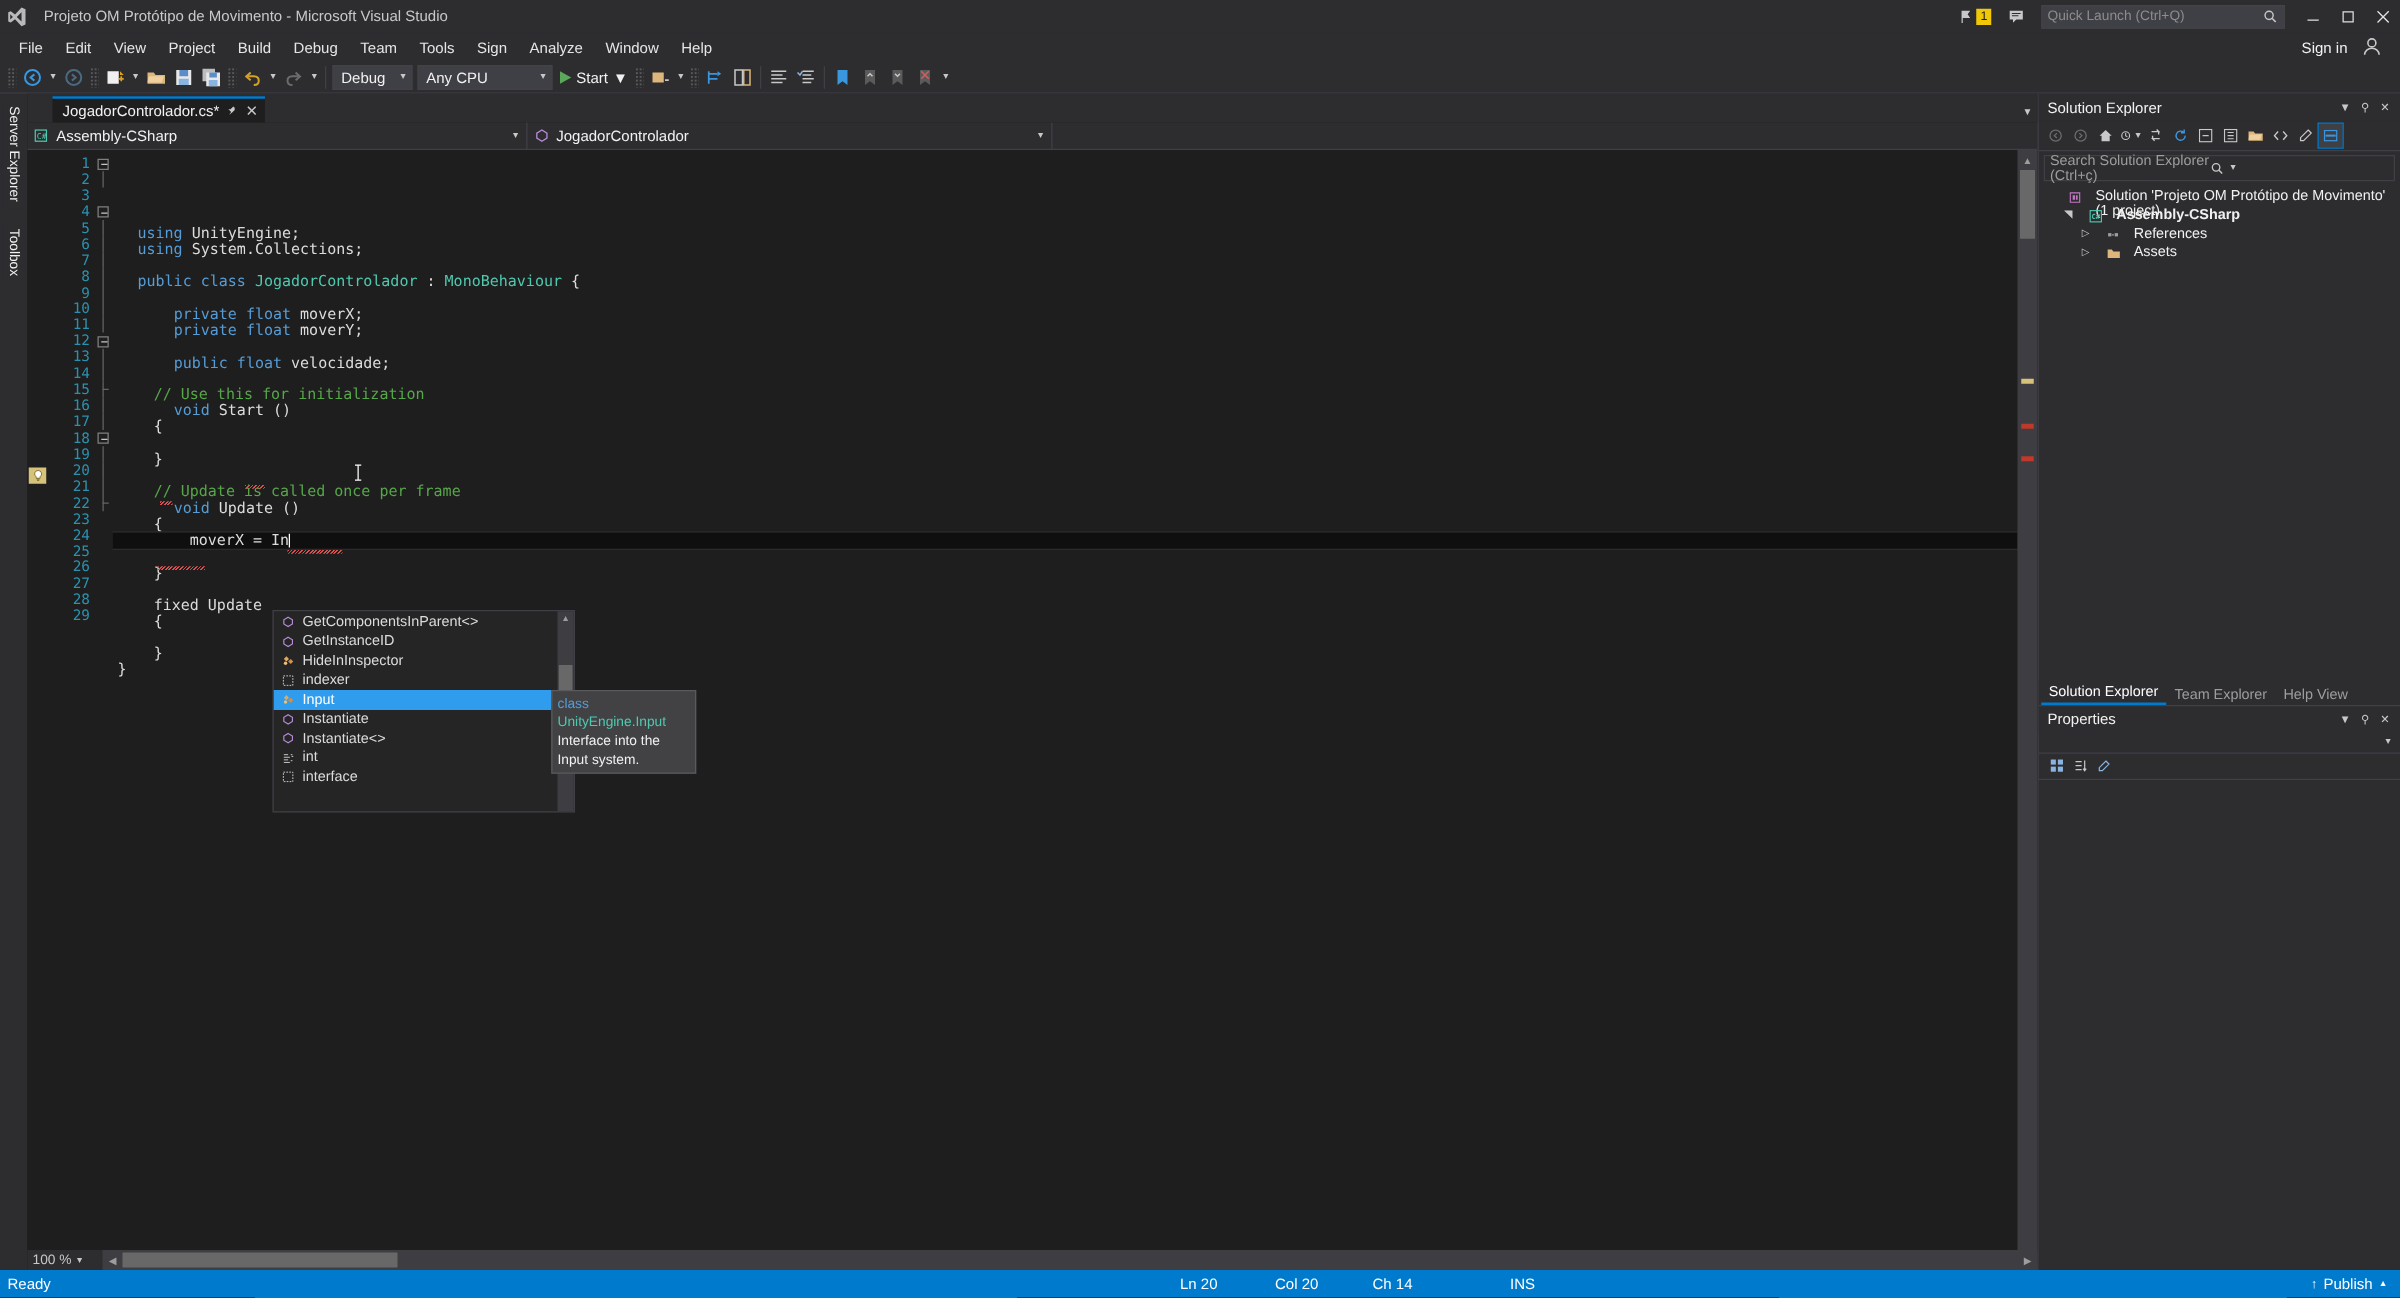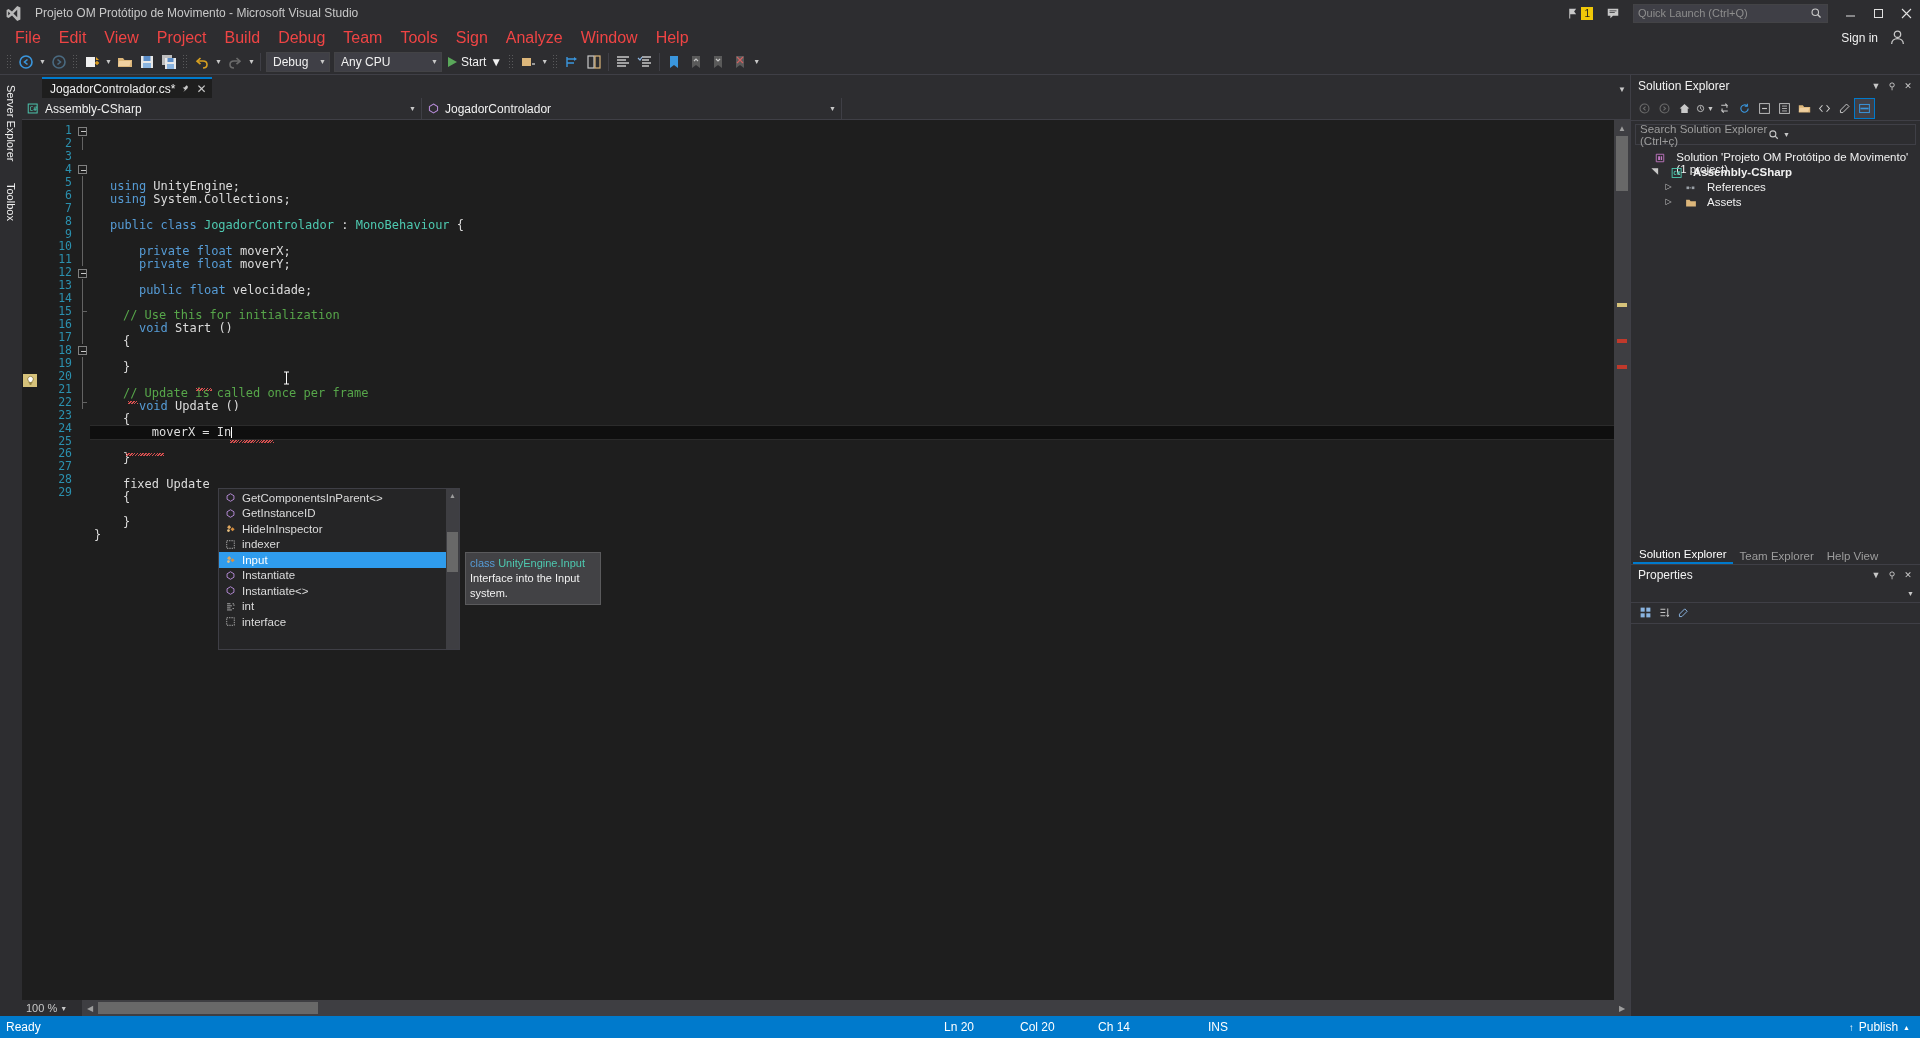--- a/index.html
+++ b/index.html
@@ -31,21 +31,21 @@
     width: 195px; height: 19px; background: #3f3f46; border: 1px solid #434346;
     display: flex; align-items: center; padding: 0 4px; margin-right: 8px;
   }
   .quick-launch span { font-size: 11px; color: #8d8d8d; flex: 1; }
   .quick-launch .ql-ico { width:13px; height:13px; color:#c8c8c8;}
   .winbtn { width: 28px; height: 26px; display:flex; align-items:center; justify-content:center; }
   .winbtn svg { width: 11px; height: 11px; }
 
   
   .menubar { height: 23px; background: #2d2d30; display:flex; align-items:center; padding-left: 6px; position:relative;}
-  .menuitem { font-size: 16px; color: #ef4444; padding: 3px 9px; cursor: default; }
+  .menuitem { font-size: 12px; color: #e5e5e5; padding: 3px 9px; cursor: default; }
   .signin { position:absolute; right: 42px; font-size: 12px; color:#f1f1f1; }
   .user-ico { position:absolute; right: 14px; width:17px; height:17px; }
 
   
   .toolbar {
     height: 26px; background: #2d2d30; display: flex; align-items: center;
     padding-left: 4px; border-bottom: 1px solid #3f3f46; flex: 0 0 26px;
   }
   .tb-grip { width: 7px; height: 16px; margin: 0 2px;
     background-image: radial-gradient(#5a5a5c 40%, transparent 41%);
@@ -141,21 +141,21 @@
   }
   .is-list { flex: 1; padding-top: 1px; }
   .is-item { height: 15.5px; display: flex; align-items: center; gap: 6px; padding-left: 5px; font-size: 11.5px; color: #dcdcdc; }
   .is-item.sel { background: #2f9ced; color: #ffffff; }
   .is-ico { width: 12px; height: 12px; flex: 0 0 12px; display:flex;align-items:center;justify-content:center;}
   .is-scroll { width: 13px; background: #3e3e42; position: relative; }
   .is-scroll .up { height: 13px; display:flex;align-items:center;justify-content:center;color:#9d9d9d;font-size:7px;}
   .is-thumb { position: absolute; top: 43px; left: 1px; width: 11px; height: 40px; background: #686868; }
 
   .is-tooltip {
-    position: absolute; left: 443px; top: 432px; width: 136px; padding: 3px 4px;
+    position: absolute; left: 419px; top: 432px; width: 116px; padding: 3px 4px;
     background: #424245; border: 1px solid #5a5a5c; font-size: 11px; line-height: 1.35;
     color: #f1f1f1; z-index: 60;
   }
   .tt-kw { color: #569cd6; }
   .tt-ty { color: #4ec9b0; }
 
   
   .rightcol { width: 290px; background: #2d2d30; display: flex; flex-direction: column; border-left: 1px solid #3f3f46;}
   .panelhdr { height: 22px; display: flex; align-items: center; padding: 0 4px 0 7px; font-size: 12px; color: #f1f1f1; background: #2d2d30;}
   .panelhdr .ttl { flex: 1; }

